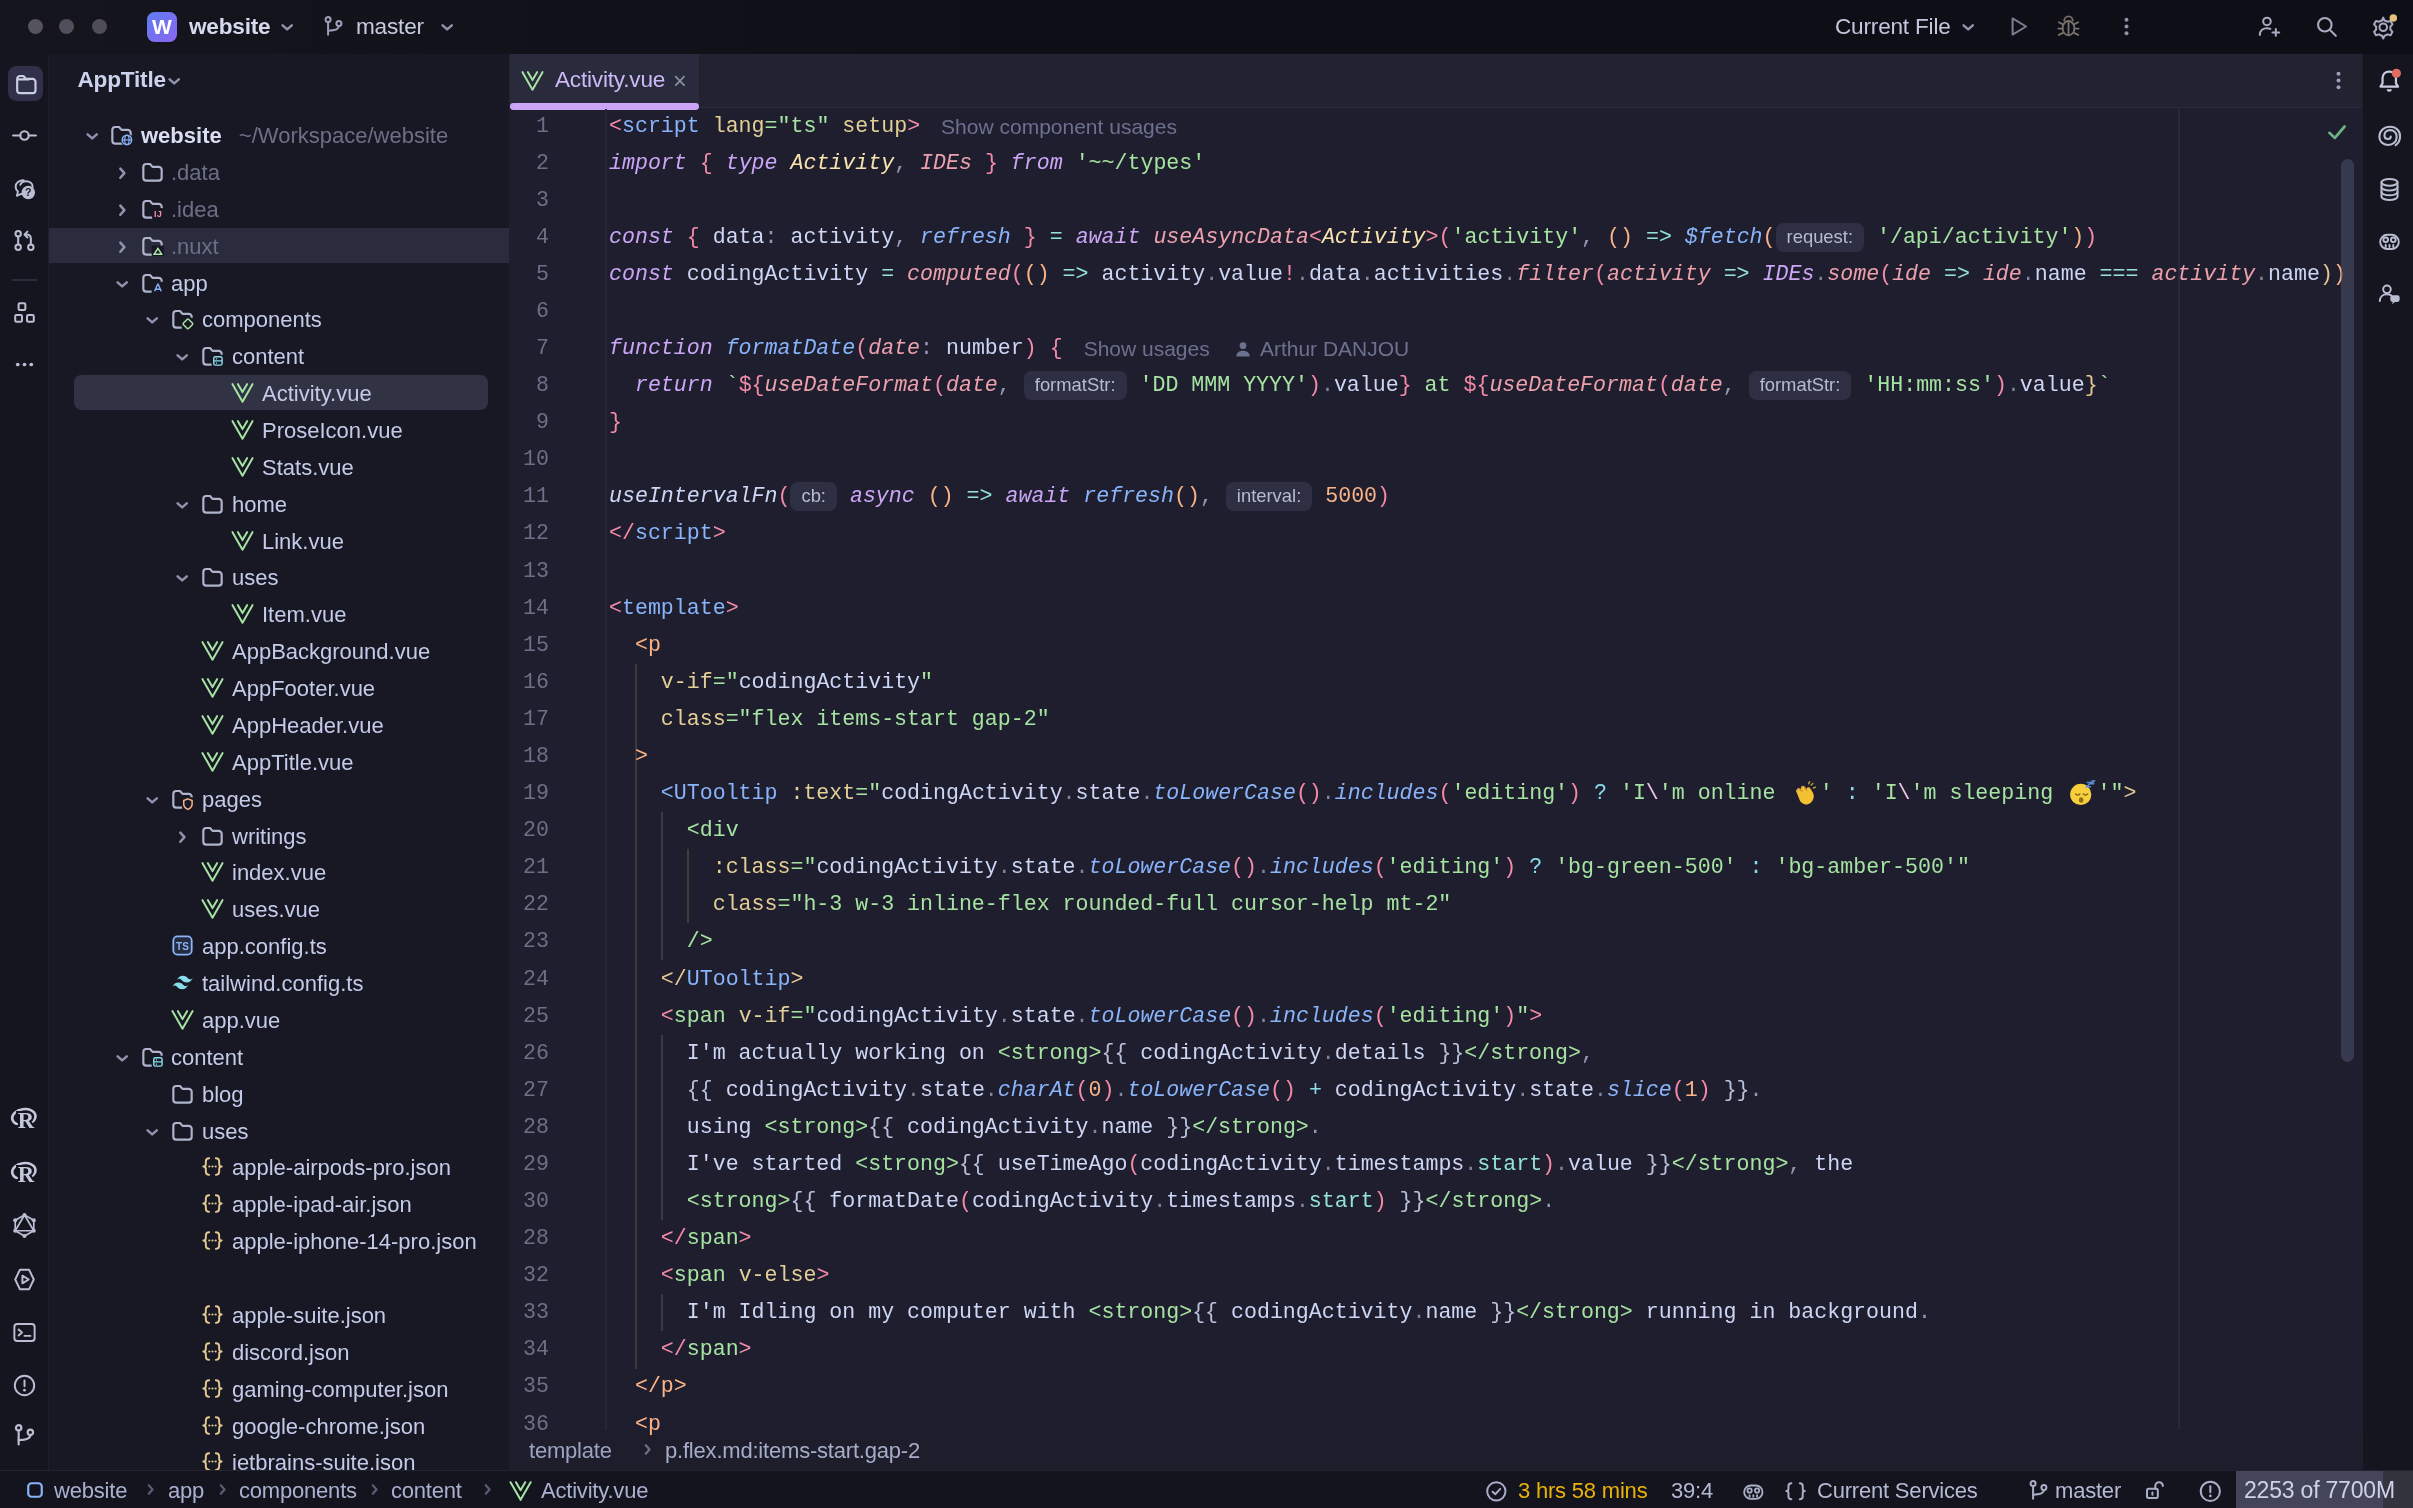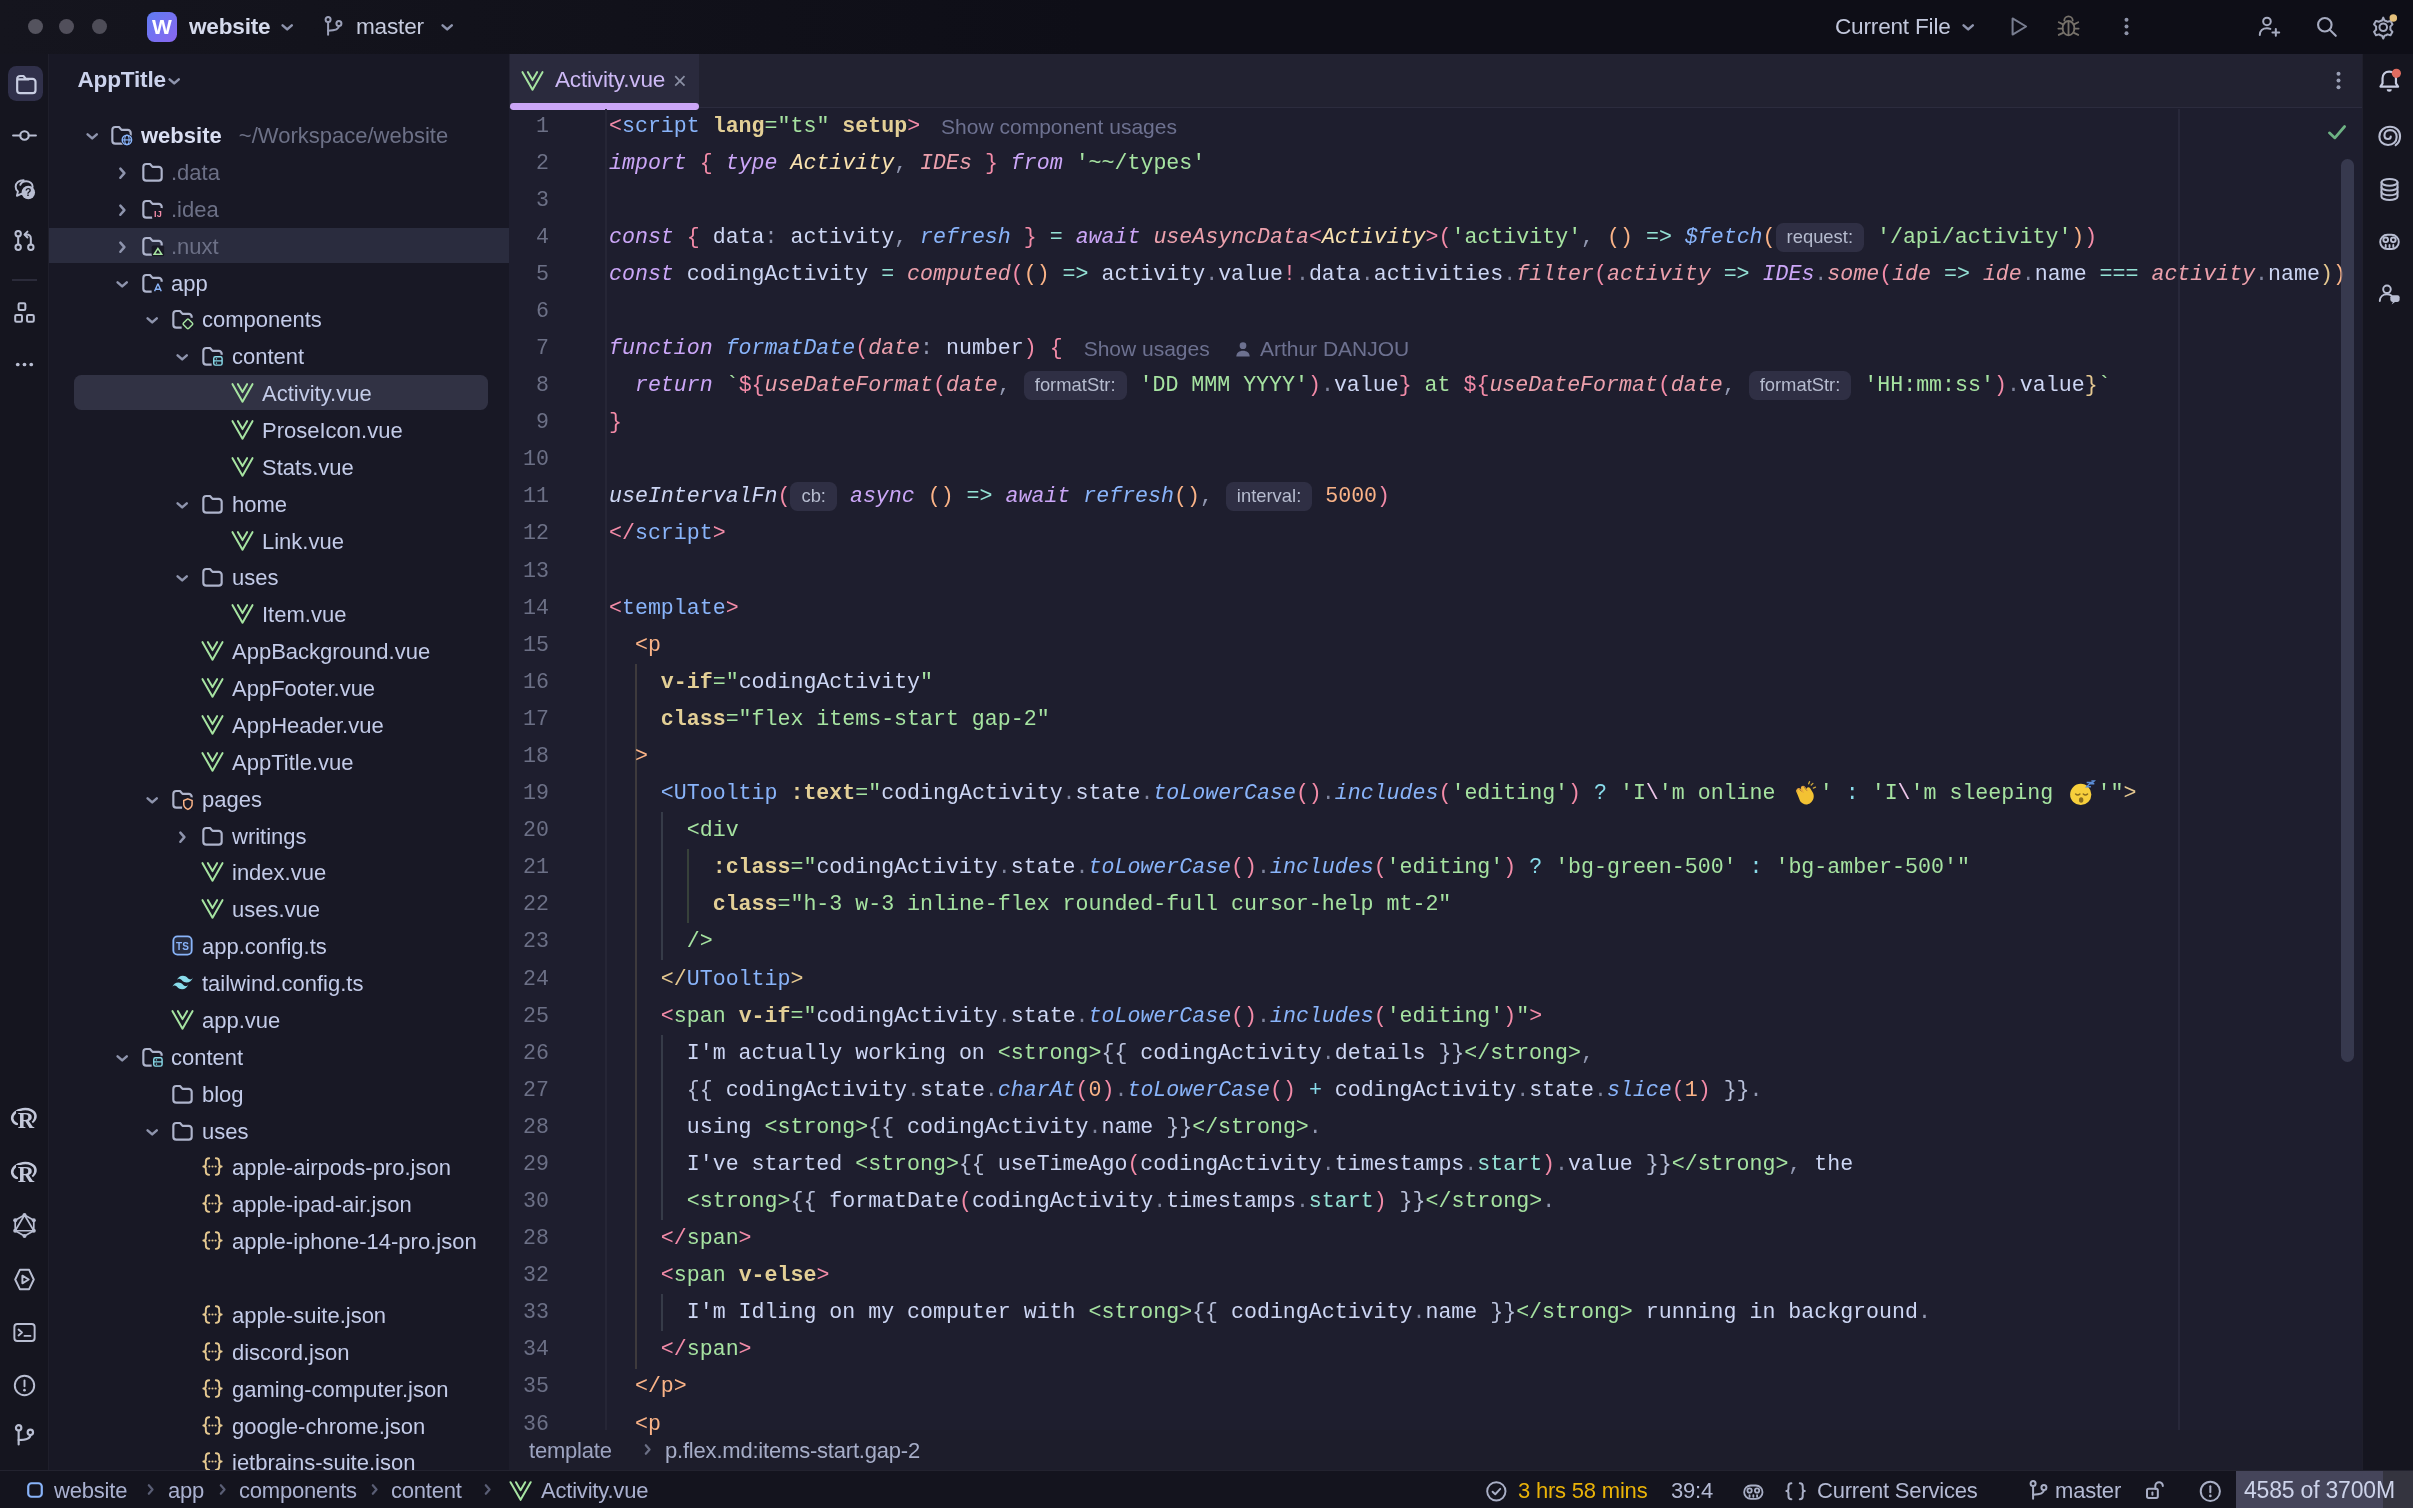--- a/index.html
+++ b/index.html
@@ -13,21 +13,21 @@
 .s  { color:#a6e3a1; }
 .t  { color:#f9e2af; font-style:italic; }
 .fr { color:#eba0ac; font-style:italic; }
 .fb { color:#89b4fa; font-style:italic; }
 .pm { color:#eba0ac; font-style:italic; }
 .it { color:#cdd6f4; font-style:italic; }
 .o  { color:#94e2d5; }
 .n  { color:#fab387; }
 .d  { color:#7f849c; }
 .pu { color:#9399b2; }
-.at { color:#e3cf96;font-weight:bold; }
+.at { color:#e3cf96; }
 .eq { color:#a6e3a1; }
 .tg { color:#89b4fa; }
 .tgr{ color:#a6e3a1; }
 .tor{ color:#fab387; }
 .br { color:#f38ba8; }
 .bry{ color:#e5c890; }
 .mu { color:#b8c0da; }
 .sk { color:#89dceb; }
 .bs { color:#eec6ea; }
 .chip { display:inline-block; background:#2f2f44; color:#b6bccf; border-radius:7.5px;
@@ -783,16 +783,16 @@
           <path d="M16 13 v-3.5 a4.5 4.5 0 0 1 9 0" fill="none" stroke="#a9afc6" stroke-width="2.4" stroke-linecap="round" stroke-linejoin="round"></path>
           <path d="M12.5 17.5 v2.5" fill="none" stroke="#a9afc6" stroke-width="2.4" stroke-linecap="round" stroke-linejoin="round"></path>
         </svg></div>
   <div class="abs" style="left:2197px;top:6.7px"><svg width="25" height="25" viewBox="0 0 30 30" style="">
           <circle cx="16" cy="16" r="11.5" fill="none" stroke="#a9afc6" stroke-width="2.4" stroke-linecap="round" stroke-linejoin="round"></circle>
           <path d="M16 10 v7" fill="none" stroke="#a9afc6" stroke-width="2.4" stroke-linecap="round" stroke-linejoin="round"></path>
           <circle cx="16" cy="21.5" r="1.6" fill="#a9afc6" stroke="none"></circle>
         </svg></div>
   <div class="abs" style="left:2236px;top:0;width:178px;height:39px;background:#34343f"></div>
   <div class="abs" style="left:2236px;top:0;width:147px;height:39px;background:#45455a"></div>
-  <div class="abs ui" style="left:2244px;top:5.9px;color:#cdd3ea;font-size:23px">4585 of 3700M</div>
+  <div class="abs ui" style="left:2244px;top:5.9px;color:#cdd3ea;font-size:23px">2253 of 7700M</div>
 </div>
 
 </div>
 
 </body></html>

